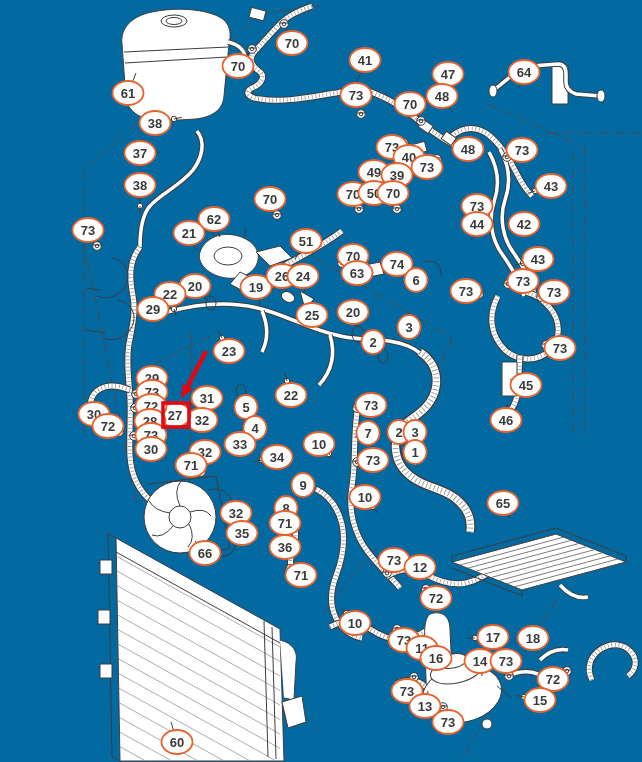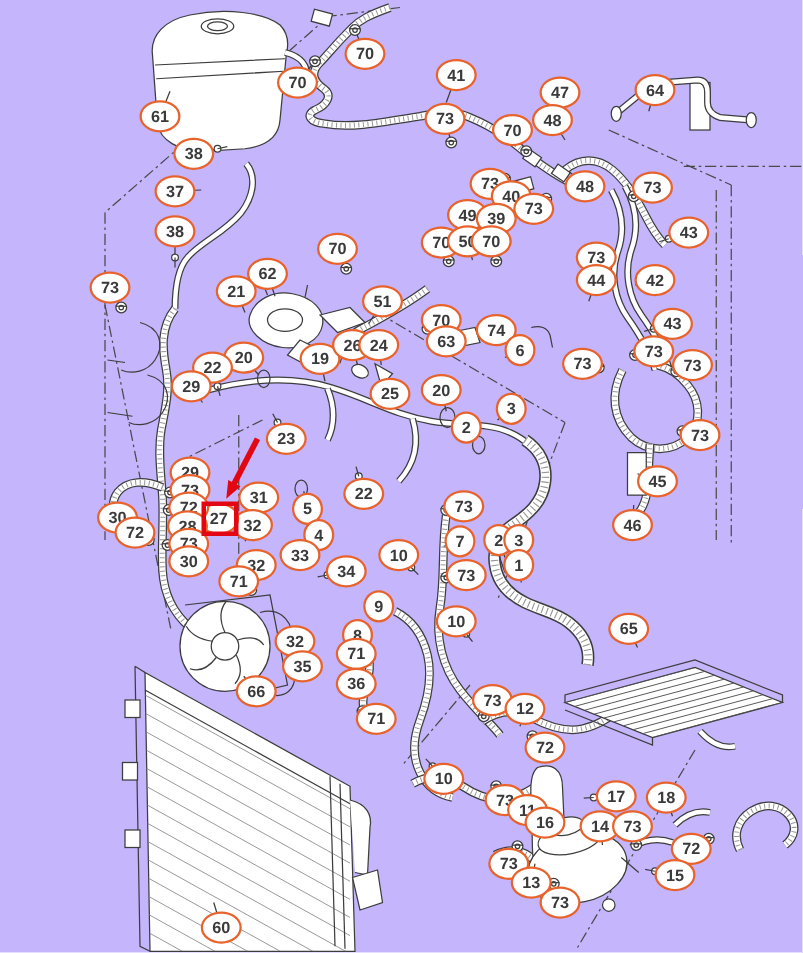--- a/index.html
+++ b/index.html
@@ -1,16 +1,16 @@
 <!DOCTYPE html>
 <html style="--callout: #e8632c; --highlight: #e30613;"><head>
 <meta charset="utf-8">
 <style>
   html,body{margin:0;padding:0;background:#fff;}
-  .stage{position:relative;width:642px;height:762px;background:#c4b5fd;overflow:hidden;
+  .stage{position:relative;width:642px;height:762px;background:#0369a1;overflow:hidden;
          font-family:"Liberation Sans", sans-serif;}
   svg{position:absolute;left:0;top:0;}
   
   .ln  {fill:none;stroke:#3d3d3d;stroke-width:1;}
   .lnf {fill:#fff;stroke:#3d3d3d;stroke-width:1;}
   .dd  {fill:none;stroke:#4a4a4a;stroke-width:1;stroke-dasharray:9 3 2 3;}
   .fin {stroke:#8a8a8a;stroke-width:.7;}
   .cfin{stroke:#5a5a5a;stroke-width:.8;}
   .hose   {fill:none;stroke:#3d3d3d;stroke-width:7;}
   .hose-i {fill:none;stroke:#fff;stroke-width:5;}

